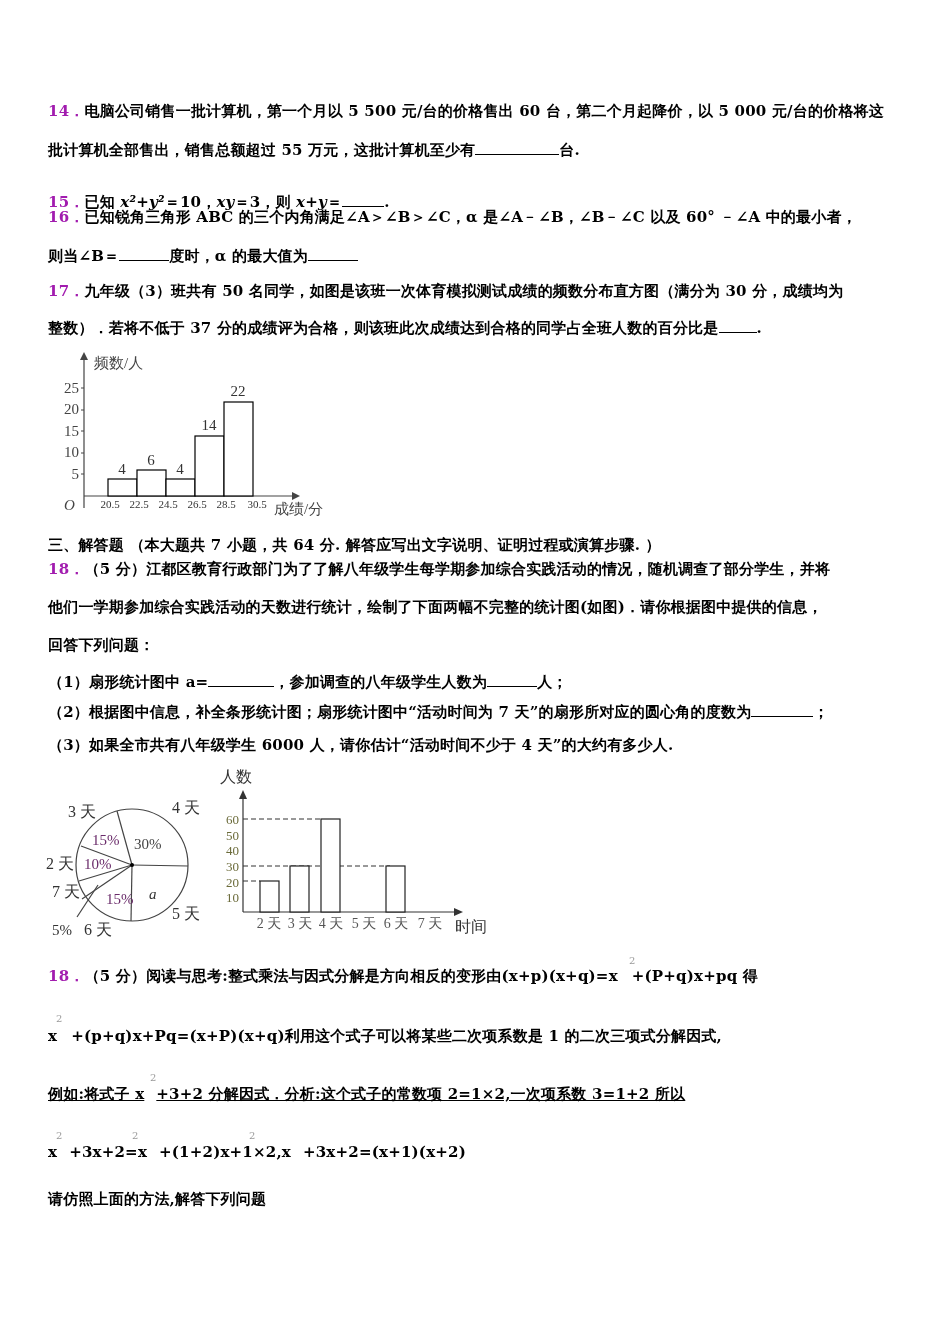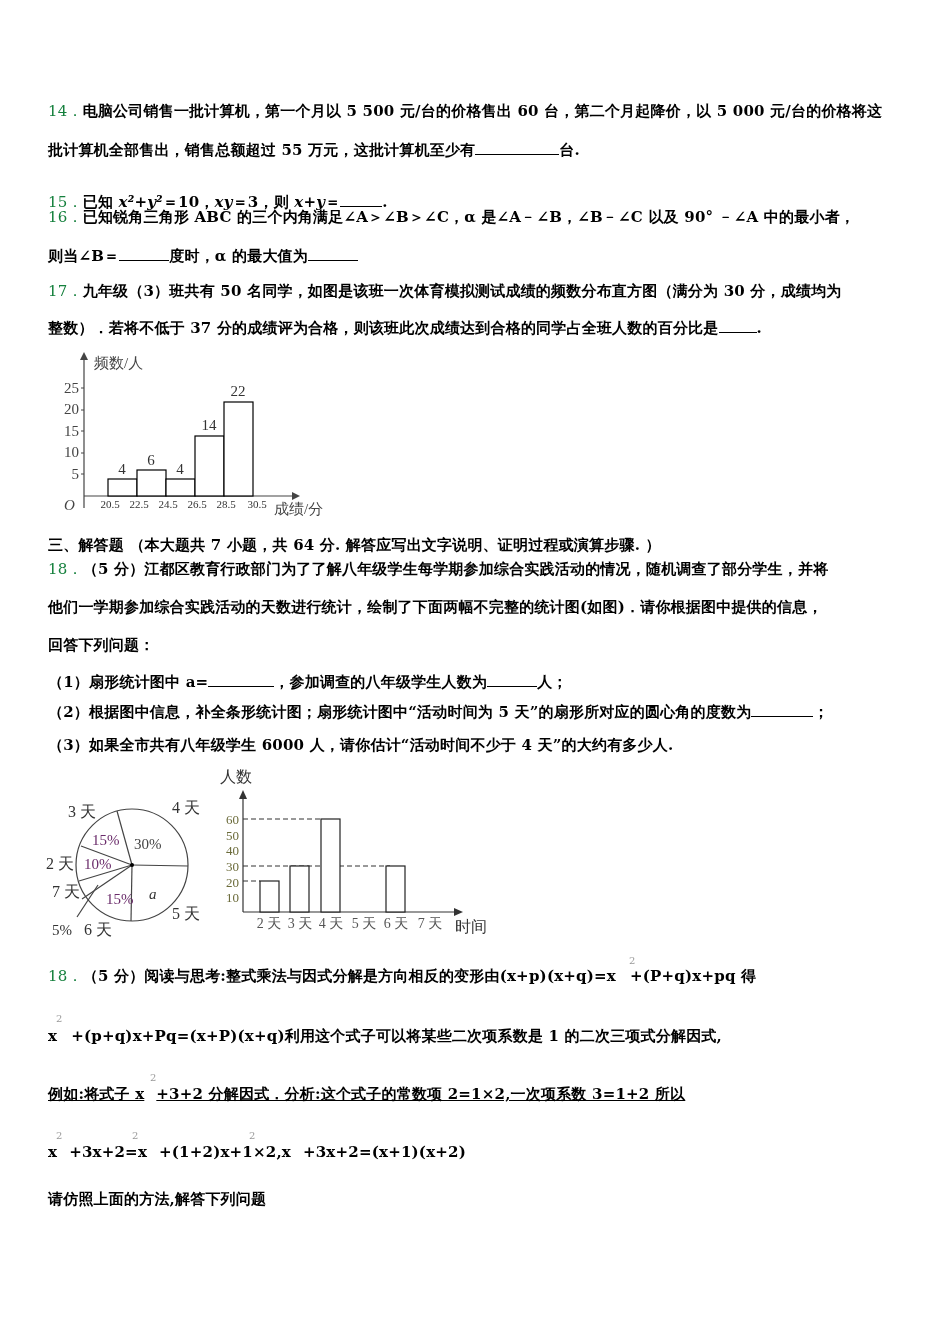--- a/index.html
+++ b/index.html
@@ -1,19 +1,19 @@
 <!DOCTYPE html>
 <html><head>
 <meta charset="utf-8">
 <style>
   html, body { margin:0; padding:0; background:#fff; }
   body { width:950px; height:1344px; position:relative; overflow:hidden;
          font-family:"DejaVu Serif","Liberation Serif",serif; color:#000; }
   .line { position:absolute; left:48px; font-size:15px; font-weight:bold; white-space:nowrap; letter-spacing:0.2px; }
-  .num { font-weight:normal; color:#15803d; }
+  .num { font-weight:bold; color:#a21caf; }
   .blank { display:inline-block; border-bottom:1px solid #000; height:14px; vertical-align:baseline; }
   .it { font-style:italic; }
   .sup { position:absolute; font-size:10px; color:#999; font-weight:normal; }
   .fig { position:absolute; }
   .fig svg text { font-family:"Liberation Serif","DejaVu Serif",serif; }
 </style>
 </head>
 <body>
 
 <div class="line" style="top:102px;">
@@ -21,21 +21,21 @@
 </div>
 <div class="line" style="top:140px;">
   <span>批计算机全部售出，销售总额超过 55 万元，这批计算机至少有</span><span class="blank" style="width:84px;"></span><span>台.</span>
 </div>
 
 <div class="line" style="top:192px;">
   <span class="num">15．</span><span>已知 </span><span class="it">x²+y²</span><span>＝10，</span><span class="it">xy</span><span>＝3，则 </span><span class="it">x+y</span><span>＝</span><span class="blank" style="width:42px;"></span><span>.</span>
 </div>
 
 <div class="line" style="top:208px;">
-  <span class="num">16．</span><span>已知锐角三角形 ABC 的三个内角满足∠A＞∠B＞∠C，α 是∠A﹣∠B，∠B﹣∠C 以及 90° ﹣∠A 中的最小者，</span>
+  <span class="num">16．</span><span>已知锐角三角形 ABC 的三个内角满足∠A＞∠B＞∠C，α 是∠A﹣∠B，∠B﹣∠C 以及 60° ﹣∠A 中的最小者，</span>
 </div>
 <div class="line" style="top:246px;">
   <span>则当∠B＝</span><span class="blank" style="width:50px;"></span><span>度时，α 的最大值为</span><span class="blank" style="width:50px;"></span>
 </div>
 
 <div class="line" style="top:282px;">
   <span class="num">17．</span><span>九年级（3）班共有 50 名同学，如图是该班一次体育模拟测试成绩的频数分布直方图（满分为 30 分，成绩均为</span>
 </div>
 <div class="line" style="top:318px;">
   <span>整数）．若将不低于 37 分的成绩评为合格，则该班此次成绩达到合格的同学占全班人数的百分比是</span><span class="blank" style="width:38px;"></span><span>.</span>
@@ -96,21 +96,21 @@
 
 <div class="line" style="top:560px;">
   <span class="num">18．</span><span>（5 分）江都区教育行政部门为了了解八年级学生每学期参加综合实践活动的情况，随机调查了部分学生，并将</span>
 </div>
 <div class="line" style="top:598px;">他们一学期参加综合实践活动的天数进行统计，绘制了下面两幅不完整的统计图(如图)．请你根据图中提供的信息，</div>
 <div class="line" style="top:636px;">回答下列问题：</div>
 <div class="line" style="top:672px;">
   <span>（1）扇形统计图中 a=</span><span class="blank" style="width:66px;"></span><span>，参加调查的八年级学生人数为</span><span class="blank" style="width:50px;"></span><span>人；</span>
 </div>
 <div class="line" style="top:702px;">
-  <span>（2）根据图中信息，补全条形统计图；扇形统计图中“活动时间为 5 天”的扇形所对应的圆心角的度数为</span><span class="blank" style="width:62px;"></span><span>；</span>
+  <span>（2）根据图中信息，补全条形统计图；扇形统计图中“活动时间为 7 天”的扇形所对应的圆心角的度数为</span><span class="blank" style="width:62px;"></span><span>；</span>
 </div>
 <div class="line" style="top:736px;">（3）如果全市共有八年级学生 6000 人，请你估计“活动时间不少于 4 天”的大约有多少人.</div>
 
 <div class="fig" style="left:44px; top:795px;">
   <svg width="165" height="145" viewBox="0 0 165 145">
     <circle cx="88" cy="70" r="56" fill="#fff" stroke="#444" stroke-width="1.2"></circle>
     <g stroke="#444" stroke-width="1.2">
       <line x1="88" y1="70" x2="144" y2="71"></line>
       <line x1="88" y1="70" x2="87" y2="126"></line>
       <line x1="88" y1="70" x2="38" y2="104"></line>

